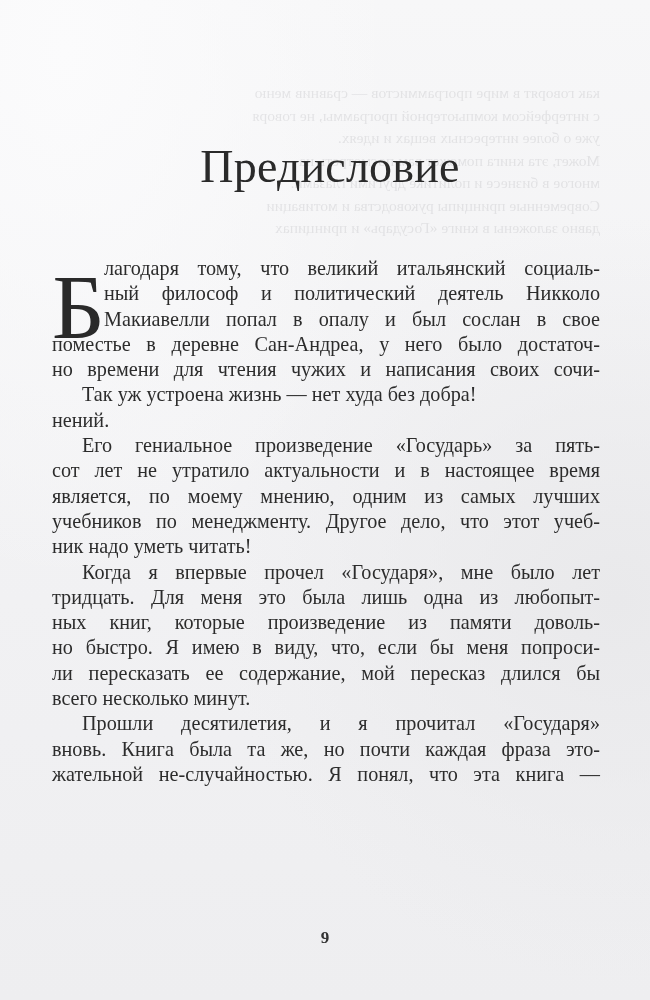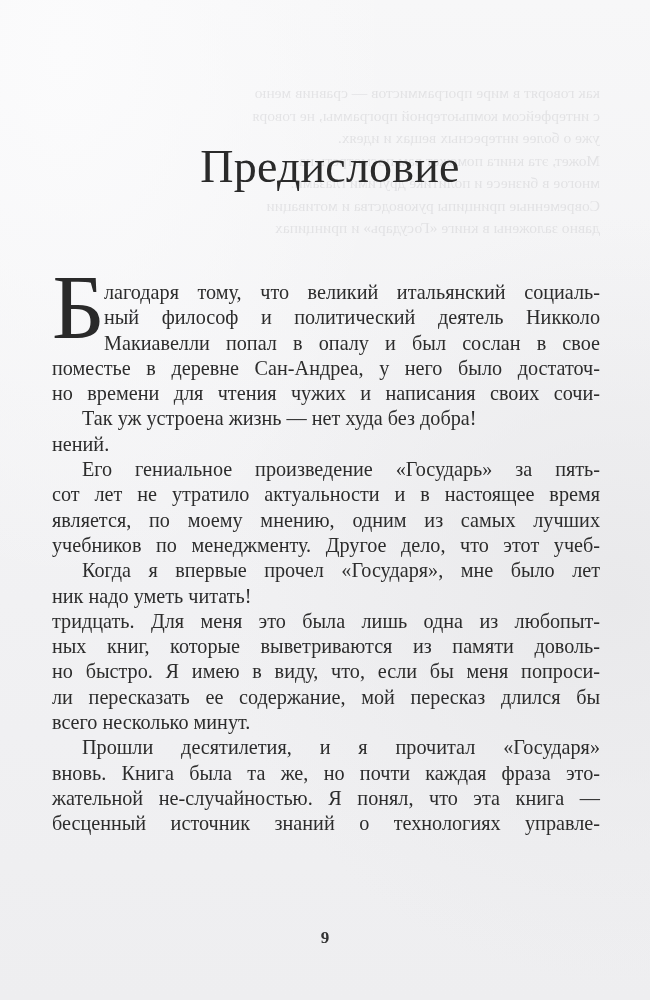--- a/index.html
+++ b/index.html
@@ -50,21 +50,21 @@
     font-family: "Liberation Serif", serif;
     font-size: 46px;
     font-weight: normal;
     color: #2a2a2a;
     letter-spacing: 0.2px;
     margin: 0;
   }
   .body-text {
     position: absolute;
     left: 52px;
-    top: 280px;
+    top: 256px;
     width: 548px;
     font-family: "Liberation Serif", serif;
     font-size: 20.2px;
     line-height: 25.3px;
     color: #2c2c2c;
   }
   .line {
     display: block;
     height: 25.3px;
     white-space: nowrap;
@@ -127,27 +127,26 @@
     <span class="line dropped">ный философ и политический деятель Никколо</span>
     <span class="line dropped">Макиавелли попал в опалу и был сослан в свое</span>
     <span class="line">поместье в деревне Сан-Андреа, у него было достаточ-</span>
     <span class="line">но времени для чтения чужих и написания своих сочи-</span>
     <span class="line indent last">Так уж устроена жизнь — нет худа без добра!</span>
     <span class="line last">нений.</span>
     <span class="line indent">Его гениальное произведение «Государь» за пять-</span>
     <span class="line">сот лет не утратило актуальности и в настоящее время</span>
     <span class="line">является, по моему мнению, одним из самых лучших</span>
     <span class="line">учебников по менеджменту. Другое дело, что этот учеб-</span>
+    <span class="line last">ник надо уметь читать!</span>
     <span class="line indent">Когда я впервые прочел «Государя», мне было лет</span>
-    <span class="line last">ник надо уметь читать!</span>
     <span class="line">тридцать. Для меня это была лишь одна из любопыт-</span>
-    <span class="line">ных книг, которые выветриваются из памяти доволь-</span>
+    <span class="line">ных книг, которые произведение из памяти доволь-</span>
     <span class="line">но быстро. Я имею в виду, что, если бы меня попроси-</span>
     <span class="line">ли пересказать ее содержание, мой пересказ длился бы</span>
     <span class="line last">всего несколько минут.</span>
     <span class="line indent">Прошли десятилетия, и я прочитал «Государя»</span>
     <span class="line">вновь. Книга была та же, но почти каждая фраза это-</span>
     <span class="line"><span>жательной </span><span class="italic">не-случайностью.</span><span> Я понял, что эта книга —</span></span>
-    <span class="line">бесценный источник знаний о технологиях управле-</span>
   </div>
 
   <div class="page-number">9</div>
 </div>
 
 </body></html>

